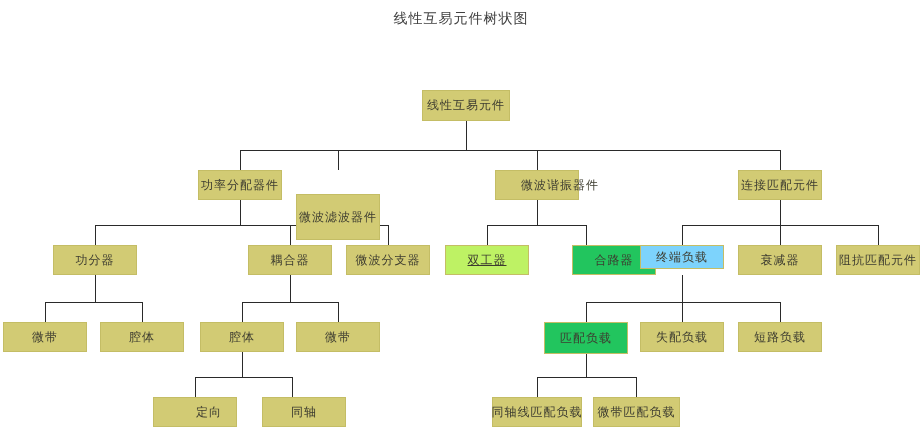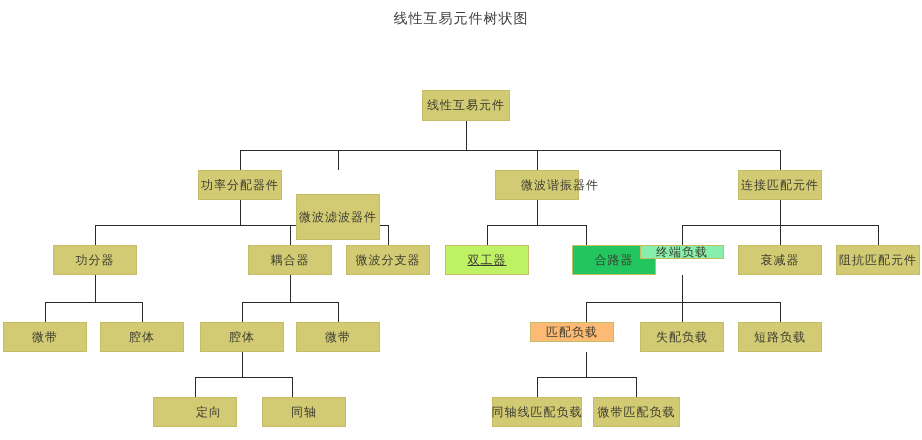--- a/index.html
+++ b/index.html
@@ -97,28 +97,28 @@
       <div class="node" style="left: 422px; top: 90px; width: 88px; height: 31px; background: rgb(210, 203, 116); border: 1px solid rgb(196, 189, 101); color: rgb(61, 60, 48); text-align: center;">线性互易元件</div>
       <div class="node" style="left: 198px; top: 170px; width: 84px; height: 30px; background: rgb(210, 203, 116); border: 1px solid rgb(196, 189, 101); color: rgb(61, 60, 48);">功率分配器件</div>
       <div class="node" style="left: 296px; top: 170px; width: 84px; height: 46px; background: rgb(210, 203, 116); border: 1px solid rgb(196, 189, 101); color: rgb(61, 60, 48); margin-top: 24px;">微波滤波器件</div>
       <div class="node" style="left: 495px; top: 170px; width: 84px; height: 30px; background: rgb(210, 203, 116); border: 1px solid rgb(196, 189, 101); color: rgb(61, 60, 48); padding-left: 46px;">微波谐振器件</div>
       <div class="node" style="left: 738px; top: 170px; width: 84px; height: 30px; background: rgb(210, 203, 116); border: 1px solid rgb(196, 189, 101); color: rgb(61, 60, 48);">连接匹配元件</div>
       <div class="node" style="left: 53px; top: 245px; width: 84px; height: 30px; background: rgb(210, 203, 116); border: 1px solid rgb(196, 189, 101); color: rgb(61, 60, 48);">功分器</div>
       <div class="node" style="left: 248px; top: 245px; width: 84px; height: 30px; background: rgb(210, 203, 116); border: 1px solid rgb(196, 189, 101); color: rgb(61, 60, 48);">耦合器</div>
       <div class="node" style="left: 346px; top: 245px; width: 84px; height: 30px; background: rgb(210, 203, 116); border: 1px solid rgb(196, 189, 101); color: rgb(61, 60, 48);">微波分支器</div>
       <div class="node" style="left: 445px; top: 245px; width: 84px; height: 30px; background: #bef264; border: 1px solid rgb(196, 189, 101); color: rgb(61, 60, 48); text-decoration: underline;">双工器</div>
       <div class="node" style="left: 572px; top: 245px; width: 84px; height: 30px; background: #22c55e; border: 1px solid rgb(196, 189, 101); color: rgb(61, 60, 48);">合路器</div>
-      <div class="node" style="left: 640px; top: 245px; width: 84px; height: 14px; background: #86efac; border: 1px solid rgb(196, 189, 101); color: rgb(61, 60, 48);">终端负载</div>
+      <div class="node" style="left: 640px; top: 245px; width: 84px; height: 24px; background: #7dd3fc; border: 1px solid rgb(196, 189, 101); color: rgb(61, 60, 48);">终端负载</div>
       <div class="node" style="left: 738px; top: 245px; width: 84px; height: 30px; background: rgb(210, 203, 116); border: 1px solid rgb(196, 189, 101); color: rgb(61, 60, 48);">衰减器</div>
       <div class="node" style="left: 836px; top: 245px; width: 84px; height: 30px; background: rgb(210, 203, 116); border: 1px solid rgb(196, 189, 101); color: rgb(61, 60, 48);">阻抗匹配元件</div>
       <div class="node" style="left: 3px; top: 322px; width: 84px; height: 30px; background: rgb(210, 203, 116); border: 1px solid rgb(196, 189, 101); color: rgb(61, 60, 48);">微带</div>
       <div class="node" style="left: 100px; top: 322px; width: 84px; height: 30px; background: rgb(210, 203, 116); border: 1px solid rgb(196, 189, 101); color: rgb(61, 60, 48);">腔体</div>
       <div class="node" style="left: 200px; top: 322px; width: 84px; height: 30px; background: rgb(210, 203, 116); border: 1px solid rgb(196, 189, 101); color: rgb(61, 60, 48);">腔体</div>
       <div class="node" style="left: 296px; top: 322px; width: 84px; height: 30px; background: rgb(210, 203, 116); border: 1px solid rgb(196, 189, 101); color: rgb(61, 60, 48);">微带</div>
-      <div class="node" style="left: 530px; top: 322px; width: 84px; height: 20px; background: #fdba74; border: 1px solid rgb(196, 189, 101); color: rgb(61, 60, 48);">匹配负载</div>
+      <div class="node" style="left: 544px; top: 322px; width: 84px; height: 32px; background: #22c55e; border: 1px solid rgb(196, 189, 101); color: rgb(61, 60, 48);">匹配负载</div>
       <div class="node" style="left: 640px; top: 322px; width: 84px; height: 30px; background: rgb(210, 203, 116); border: 1px solid rgb(196, 189, 101); color: rgb(61, 60, 48); text-align: center;">失配负载</div>
       <div class="node" style="left: 738px; top: 322px; width: 84px; height: 30px; background: rgb(210, 203, 116); border: 1px solid rgb(196, 189, 101); color: rgb(61, 60, 48);">短路负载</div>
       <div class="node" style="left: 153px; top: 397px; width: 84px; height: 30px; background: rgb(210, 203, 116); border: 1px solid rgb(196, 189, 101); color: rgb(61, 60, 48); padding-left: 28px;">定向</div>
       <div class="node" style="left: 250px; top: 397px; width: 84px; height: 30px; background: rgb(210, 203, 116); border: 1px solid rgb(196, 189, 101); color: rgb(61, 60, 48); margin-left: 12px;">同轴</div>
       <div class="node" style="left: 492px; top: 397px; width: 90px; height: 30px; background: rgb(210, 203, 116); border: 1px solid rgb(196, 189, 101); color: rgb(61, 60, 48);">同轴线匹配负载</div>
       <div class="node" style="left: 593px; top: 397px; width: 87px; height: 30px; background: rgb(210, 203, 116); border: 1px solid rgb(196, 189, 101); color: rgb(61, 60, 48);">微带匹配负载</div>
     </div>
 </div>
 
 </body></html>

